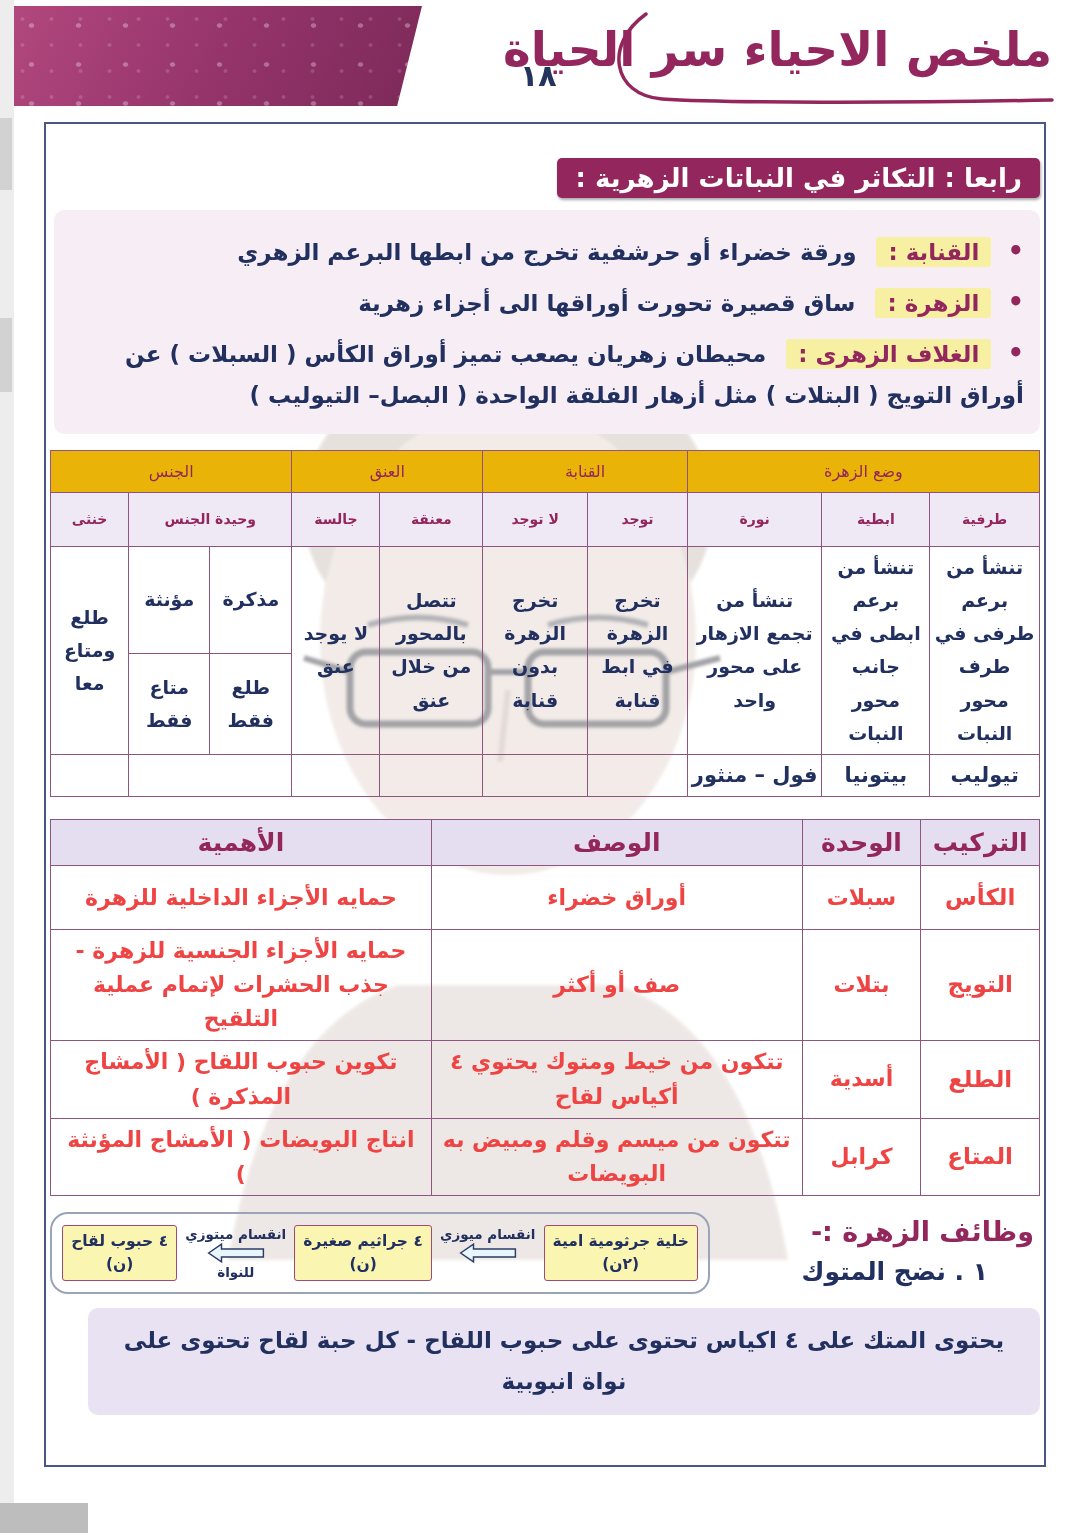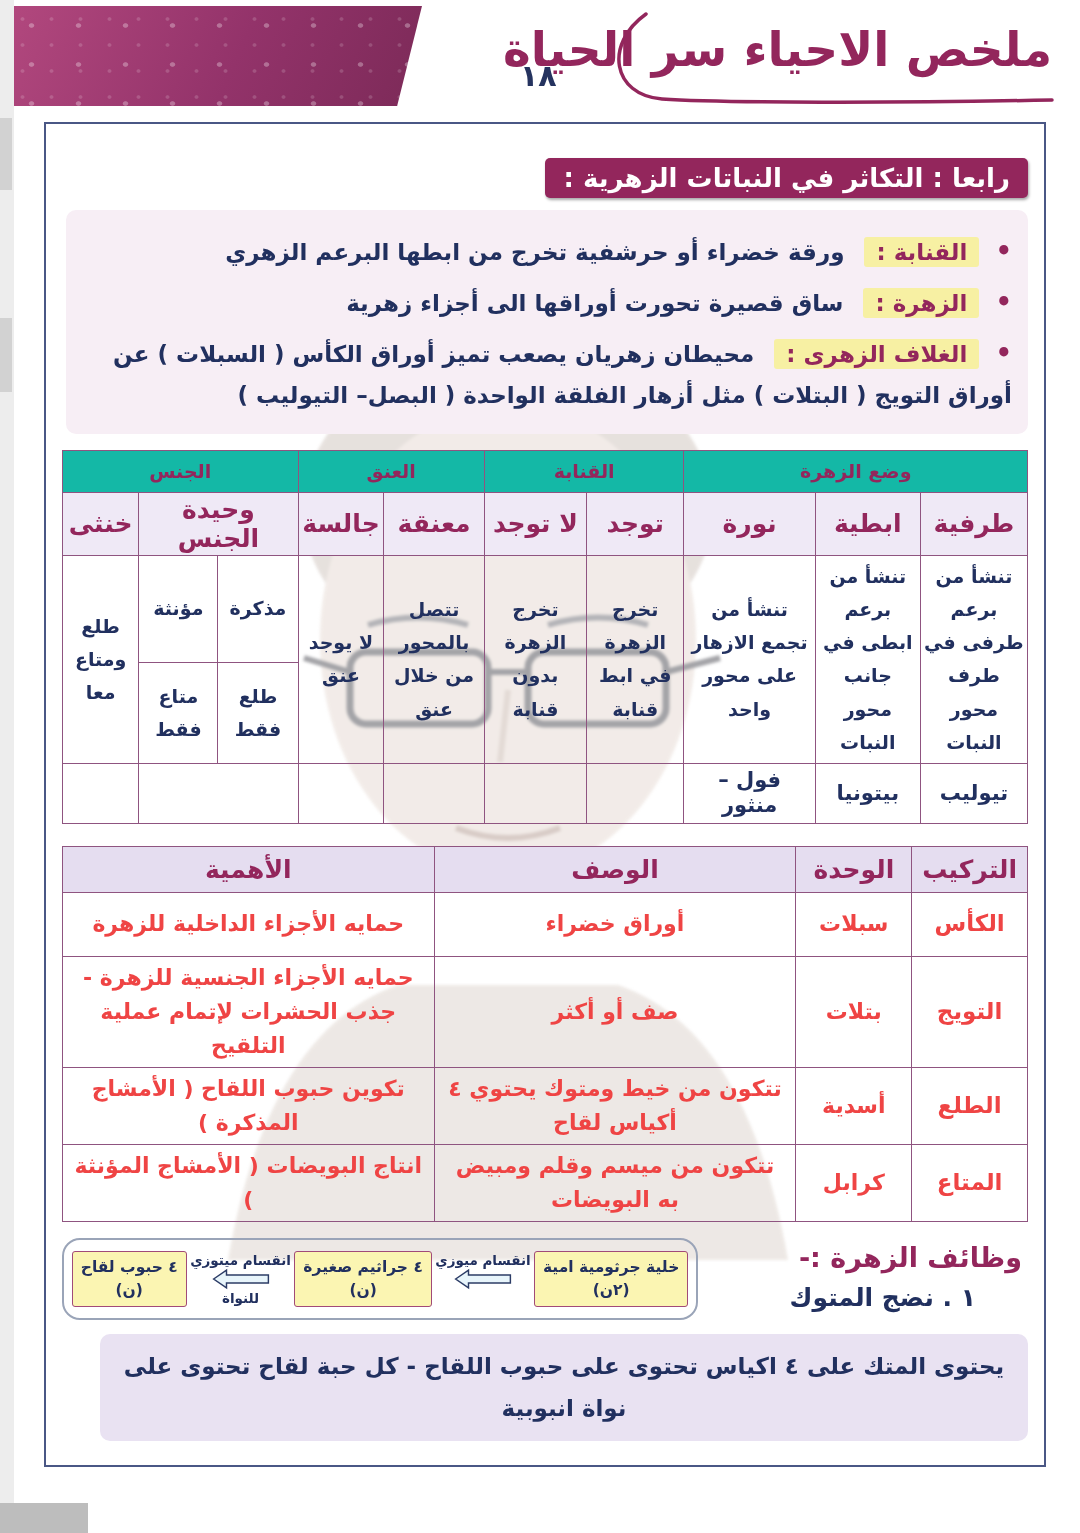--- a/index.html
+++ b/index.html
@@ -22,38 +22,38 @@
     background-size:47px 39px,29px 26px,100% 100%;
     clip-path:polygon(0 0,100% 0,94% 100%,0 100%);}
   .header-title{position:absolute;top:22px;right:28px;z-index:3;color:#93265c;font-size:47px;font-weight:bold;letter-spacing:-1px;}
   .page-num{position:absolute;top:58px;left:520px;z-index:3;color:#25335f;font-size:30px;font-weight:bold;}
   .swoosh{position:absolute;top:0;left:0;width:1080px;height:120px;z-index:2;}
 
   
   .watermark{position:absolute;left:228px;top:300px;width:560px;height:960px;z-index:1;opacity:.5;filter:blur(1.5px);}
 
   
-  .frame{position:absolute;left:44px;right:34px;top:122px;bottom:66px;border:2px solid #4a5785;padding:12px 16px;z-index:2;overflow:hidden;}
+  .frame{position:absolute;left:44px;right:34px;top:122px;bottom:66px;border:2px solid #4a5785;padding:12px 4px;z-index:2;overflow:hidden;}
 
   .sec-title-row{margin-top:22px;text-align:right;}
   .sec-title{display:inline-block;background:#93265c;color:#ffffff;font-size:26px;font-weight:bold;padding:5px 18px;border-radius:5px;box-shadow:1px 2px 3px rgba(0,0,0,.35);}
 
   .intro{margin:16px 4px 0 0;font-size:24px;font-weight:bold;color:#21305f;}
   .intro-term{color:#c22a4e;border-bottom:2.5px solid #c22a4e;padding-bottom:3px;margin-left:10px;}
 
   .bullets{background:#f7eef5;border-radius:10px;padding:12px 16px;margin:12px 0 0 4px;}
   .bullet{color:#21305f;font-weight:bold;font-size:23px;line-height:1.7;margin:7px 0;}
   .bdot{color:#93265c;font-size:26px;margin-left:8px;}
   .bterm{background:#f7f0a3;color:#93265c;padding:2px 12px;border-radius:3px;margin-left:12px;white-space:nowrap;}
 
   table{width:100%;border-collapse:collapse;table-layout:fixed;}
   th,td{border:1.6px solid #8f5480;text-align:center;vertical-align:middle;}
   .t1{margin-top:16px;}
-  .t1 .ghead th{background:#14b8a6;color:#93265c;font-size:19px;font-weight:bold;height:42px;}
-  .t1 .shead th{background:#efe9f6;color:#93265c;font-size:25px;font-weight:bold;height:54px;padding:2px;}
+  .t1 .ghead th{background:#eab308;color:#93265c;font-size:16px;font-weight:normal;height:42px;}
+  .t1 .shead th{background:#efe9f6;color:#93265c;font-size:14px;font-weight:bold;height:54px;padding:2px;}
   .t1 td{color:#21305f;font-weight:bold;font-size:19px;line-height:1.75;padding:4px 3px;background:transparent;}
   .t1 .body1 td.g{height:92px;}
   .t1 .body2 td.g{height:86px;}
   .t1 .ex td{height:42px;font-size:21px;line-height:1.2;}
 
   .t2{margin-top:22px;}
   .t2 th{background:#e5ddf0;color:#93265c;font-size:25px;font-weight:bold;height:46px;}
   .t2 td{color:#ef4444;font-weight:bold;font-size:22px;height:64px;padding:4px 10px;line-height:1.55;}
   .t2 td.c0{font-size:23px;}
 

